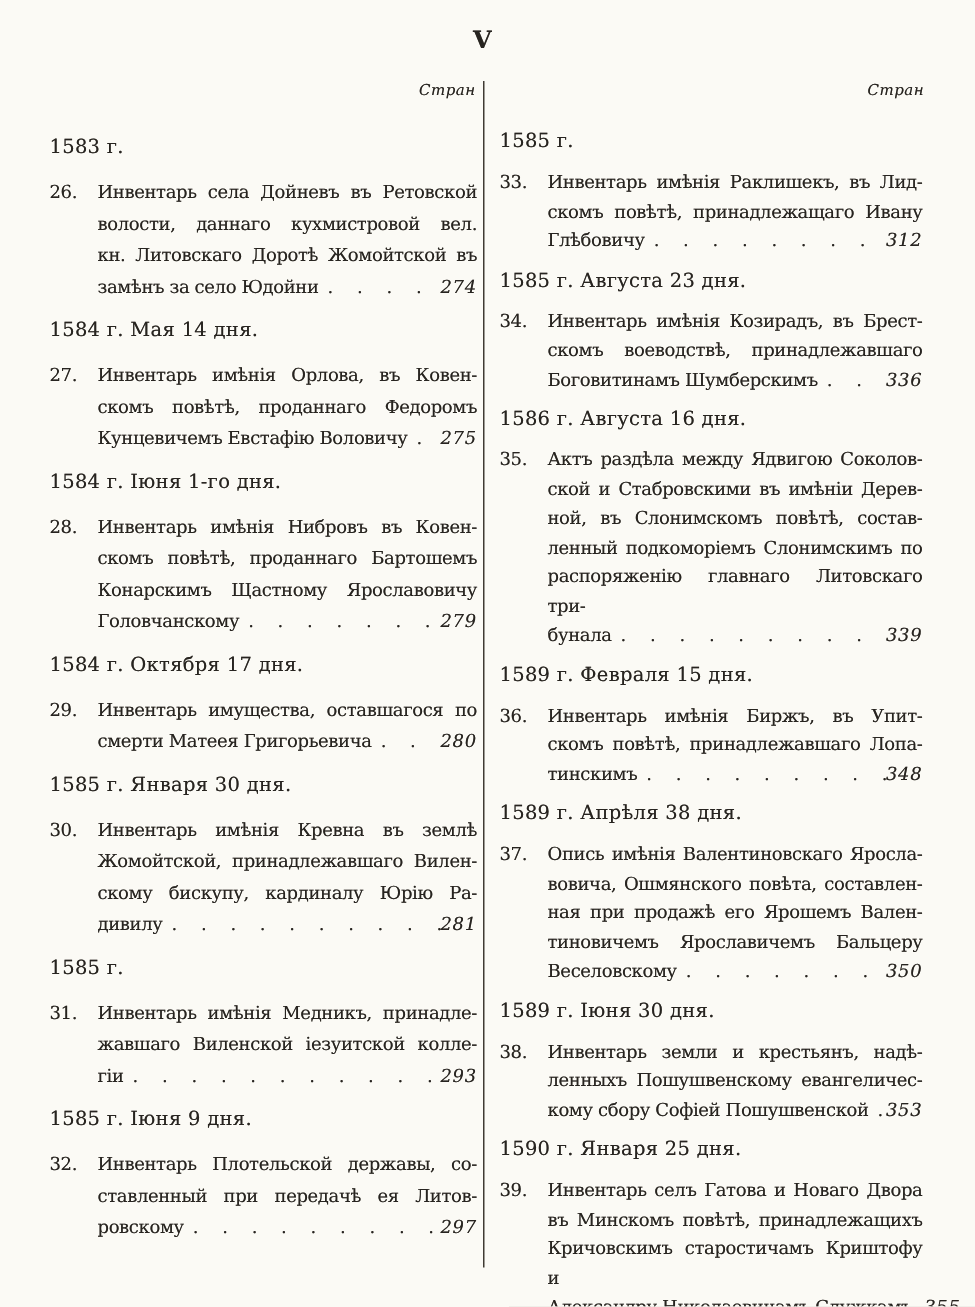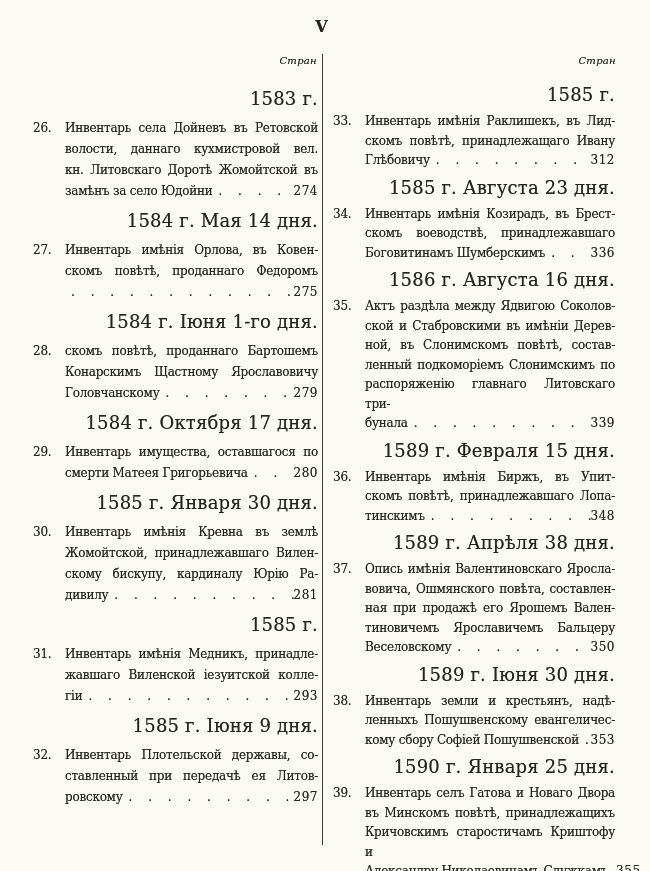--- a/index.html
+++ b/index.html
@@ -21,40 +21,40 @@
   .col-header.hdr-right { width:616px; }
   .divider {
     position:absolute; left:322px; top:54px; width:1px; height:791px;
     background:#3f3a33;
   }
   .column { position:absolute; font-size:12px; letter-spacing:-0.25px; }
   .col-left  { left:33px;  top:87px; width:285px; line-height:21px;   }
   .col-right { left:333px; top:83px; width:282px; line-height:19.5px; }
 
   .heading {
-    text-align:right; font-size:18px; line-height:24px;
+    text-align:left; font-size:13px; line-height:24px;
     letter-spacing:0.2px; white-space:nowrap;
   }
   .col-left  .heading { margin:7px 0 7px; }
   .col-right .heading { margin:5px 0 5px; }
   .section:first-child .heading { margin-top:0; }
 
   .entry { display:flex;justify-content:flex-end; }
   .col-left  .entry { margin-bottom:7px; }
   .col-right .entry { margin-bottom:5px; }
   .entry-num { flex:0 0 32px; width:32px; }
   .entry-body { flex:1; min-width:0; }
   .line { text-align:justify; text-align-last:justify; }
   .line-last { display:flex; align-items:baseline; }
   .ll-text { white-space:nowrap; }
   .ll-dots {
     flex:1; overflow:hidden; white-space:nowrap;
     letter-spacing:6px; padding-left:6px; padding-right:2px;
   }
-  .ll-page { white-space:nowrap; letter-spacing:0.5px; }
+  .ll-page { white-space:nowrap; letter-spacing:0.5px;font-style:italic; }
 </style>
 </head>
 <body>
 
 <div class="page">
   <div class="page-number">V</div>
   <div class="col-header hdr-left">Стран</div>
   <div class="col-header hdr-right">Стран</div>
   <div class="divider"></div>
   <div class="column col-left" id="col-left">
@@ -75,31 +75,33 @@
         </div>
       </div>
       <div class="section">
         <div class="heading">1584 г. Мая 14 дня.</div>
         <div class="entry">
           <div class="entry-num">27.</div>
           <div class="entry-body">
             <div class="line">Инвентарь имѣнія Орлова, въ Ковен-</div>
             <div class="line">скомъ повѣтѣ, проданнаго Федоромъ</div>
             <div class="line-last">
+              <span class="ll-text">Кунцевичемъ Евстафію Воловичу</span>
               <span class="ll-dots">. . . . . . . . . . . . . . . . . . . . . . . . . . . . . . . . . . . . . . . . . . . . . . . . . . . . . . . . . . . . </span>
               <span class="ll-page">275</span>
             </div>
           </div>
         </div>
       </div>
       <div class="section">
         <div class="heading">1584 г. Іюня 1-го дня.</div>
         <div class="entry">
           <div class="entry-num">28.</div>
           <div class="entry-body">
+            <div class="line">Инвентарь имѣнія Нибровъ въ Ковен-</div>
             <div class="line">скомъ повѣтѣ, проданнаго Бартошемъ</div>
             <div class="line">Конарскимъ Щастному Ярославовичу</div>
             <div class="line-last">
               <span class="ll-text">Головчанскому</span>
               <span class="ll-dots">. . . . . . . . . . . . . . . . . . . . . . . . . . . . . . . . . . . . . . . . . . . . . . . . . . . . . . . . . . . . </span>
               <span class="ll-page">279</span>
             </div>
           </div>
         </div>
       </div>

